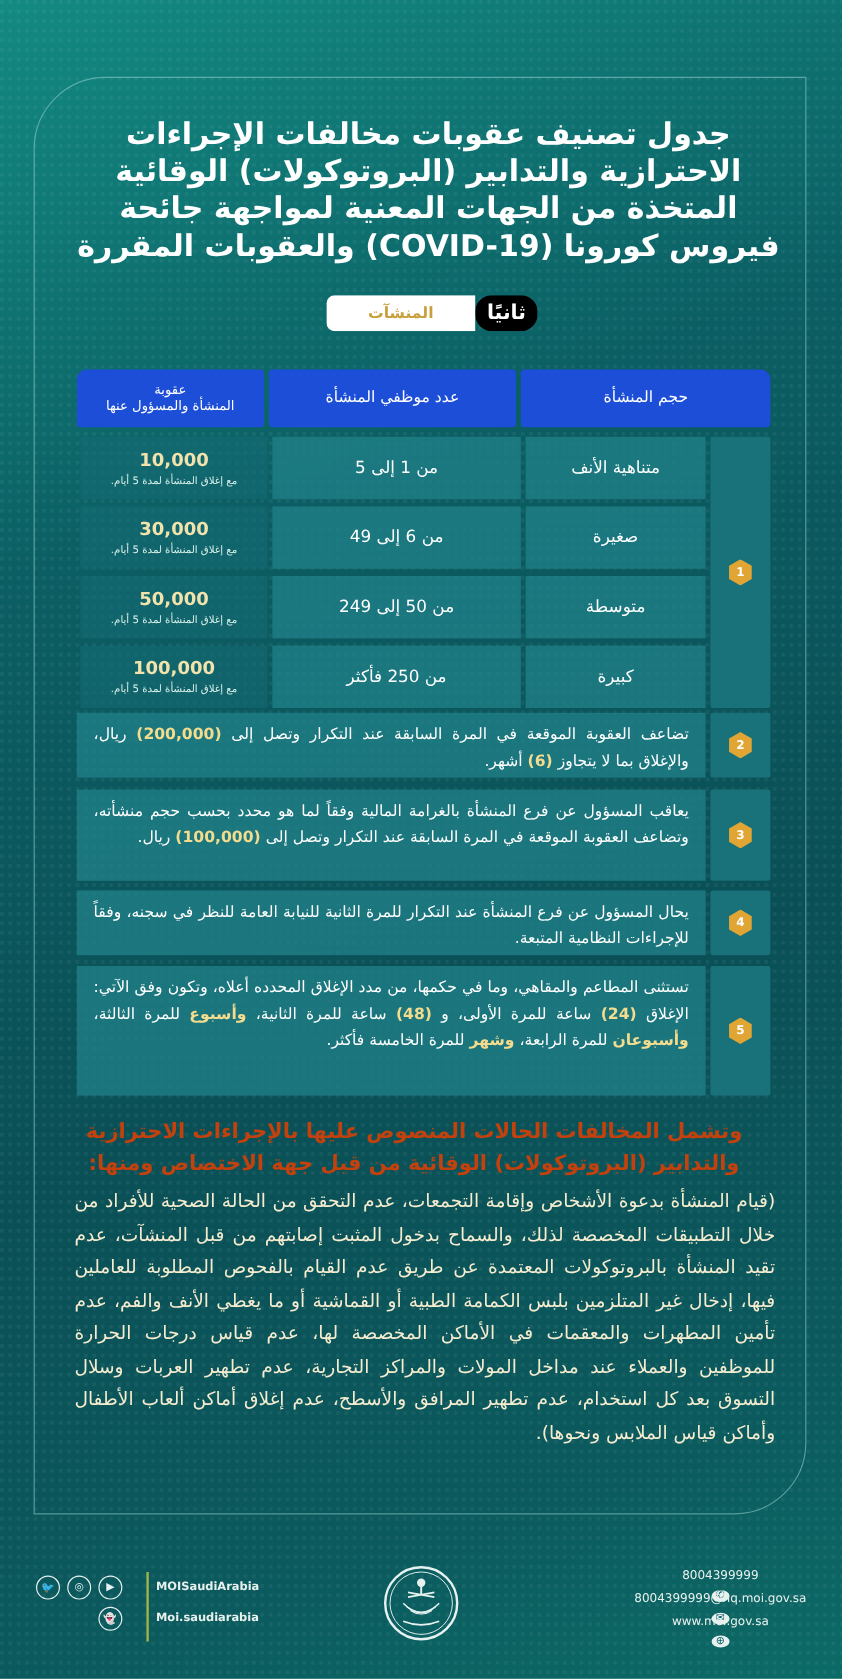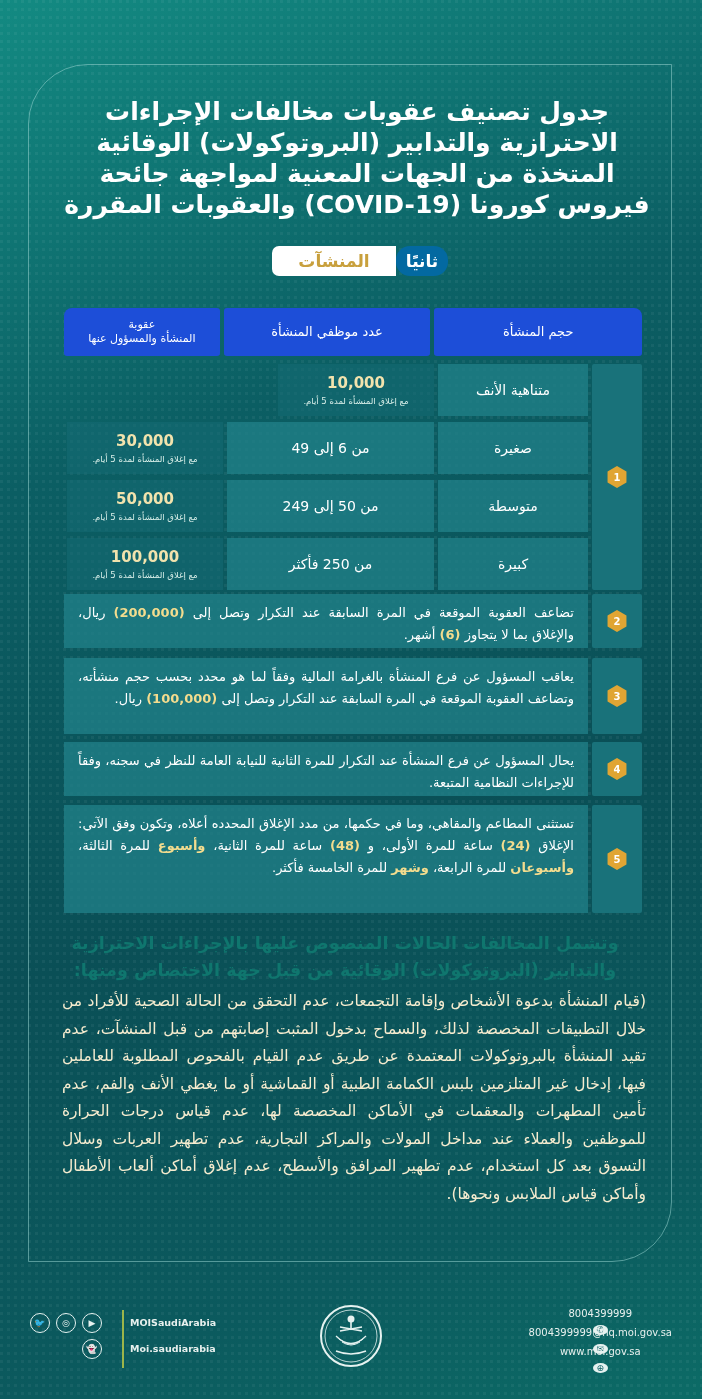--- a/index.html
+++ b/index.html
@@ -23,25 +23,25 @@
     .title {
       position: absolute; left: 60px; right: 48px; top: 96px;
       text-align: center; font-weight: bold; font-size: 25px; line-height: 31px;
       color: #ffffff;
     }
     .section-pill {
       position: absolute; left: 272px; top: 246px; width: 176px; height: 30px;
       display: flex; direction: rtl; border-radius: 7px; overflow: hidden;
     }
     .pill-num {
-      background: #0369a1; color: #fff; font-weight: bold; font-size: 17px;
+      background: #000000; color: #fff; font-weight: bold; font-size: 17px;
       width: 52px; display: flex; align-items: center; justify-content: center; border-radius: 14px;
     }
     .pill-label {
-      flex: 1; background: #ffffff; color: #c8a03d; font-weight: bold; font-size: 17px;
+      flex: 1; background: #ffffff; color: #c8a03d; font-weight: bold; font-size: 13px;
       display: flex; align-items: center; justify-content: center;
     }
     .table { position: absolute; left: 64px; top: 308px; width: 578px; }
     .thead { display: flex; gap: 4px; height: 48px; }
     .th {
       background: #1d4ed8; color: #fff; font-size: 13px; text-align: center;
       display: flex; align-items: center; justify-content: center; flex-direction: column;
       border-radius: 3px; line-height: 16px;
     }
     .th.size { width: 208px; border-top-right-radius: 8px; }
@@ -73,21 +73,21 @@
       position: absolute; left: 64px; width: 578px; display: flex; gap: 4px;
     }
     .note .badge-col { width: 50px; }
     .note .body {
       flex: 1; background: rgba(34,130,138,0.75); padding: 8px 14px;
       font-size: 13px; line-height: 22px; text-align: justify; color: #fff;
     }
     .hl { color: #f3dc8e; font-weight: bold; }
     .sub-title {
       position: absolute; left: 60px; right: 72px; top: 930px;
-      text-align: center; font-weight: bold; font-size: 17.5px; line-height: 27px; color: #0f766e;
+      text-align: center; font-weight: bold; font-size: 17.5px; line-height: 27px; color: #c2410c;
     }
     .body-text {
       position: absolute; left: 62px; right: 56px; top: 988px;
       font-size: 15.5px; line-height: 27.5px; text-align: justify; color: #f6eccf;
     }
     .footer-left { position: absolute; left: 30px; top: 1310px; direction: ltr; }
     .social-row { display: flex; align-items: center; gap: 6px; height: 26px; }
     .social-icon {
       width: 20px; height: 20px; border-radius: 50%; border: 1.5px solid #e6f2f0;
       display: flex; align-items: center; justify-content: center; font-size: 9px; color: #e6f2f0;
@@ -123,20 +123,21 @@
       <span>المنشأة والمسؤول عنها</span>
     </div>
   </div>
   <div class="rows">
     <div class="badge-col">
       <div class="hex">1</div>
     </div>
     <div class="rows-main" id="rows-main">
         <div class="row">
           <div class="td size">متناهية الأنف</div>
+          <div class="td count">من 1 إلى 5</div>
           <div class="td pen">
             <span class="pen-amt">10,000</span>
             <span class="pen-note">مع إغلاق المنشأة لمدة 5 أيام.</span>
           </div>
         </div>
         <div class="row">
           <div class="td size">صغيرة</div>
           <div class="td count">من 6 إلى 49</div>
           <div class="td pen">
             <span class="pen-amt">30,000</span>

